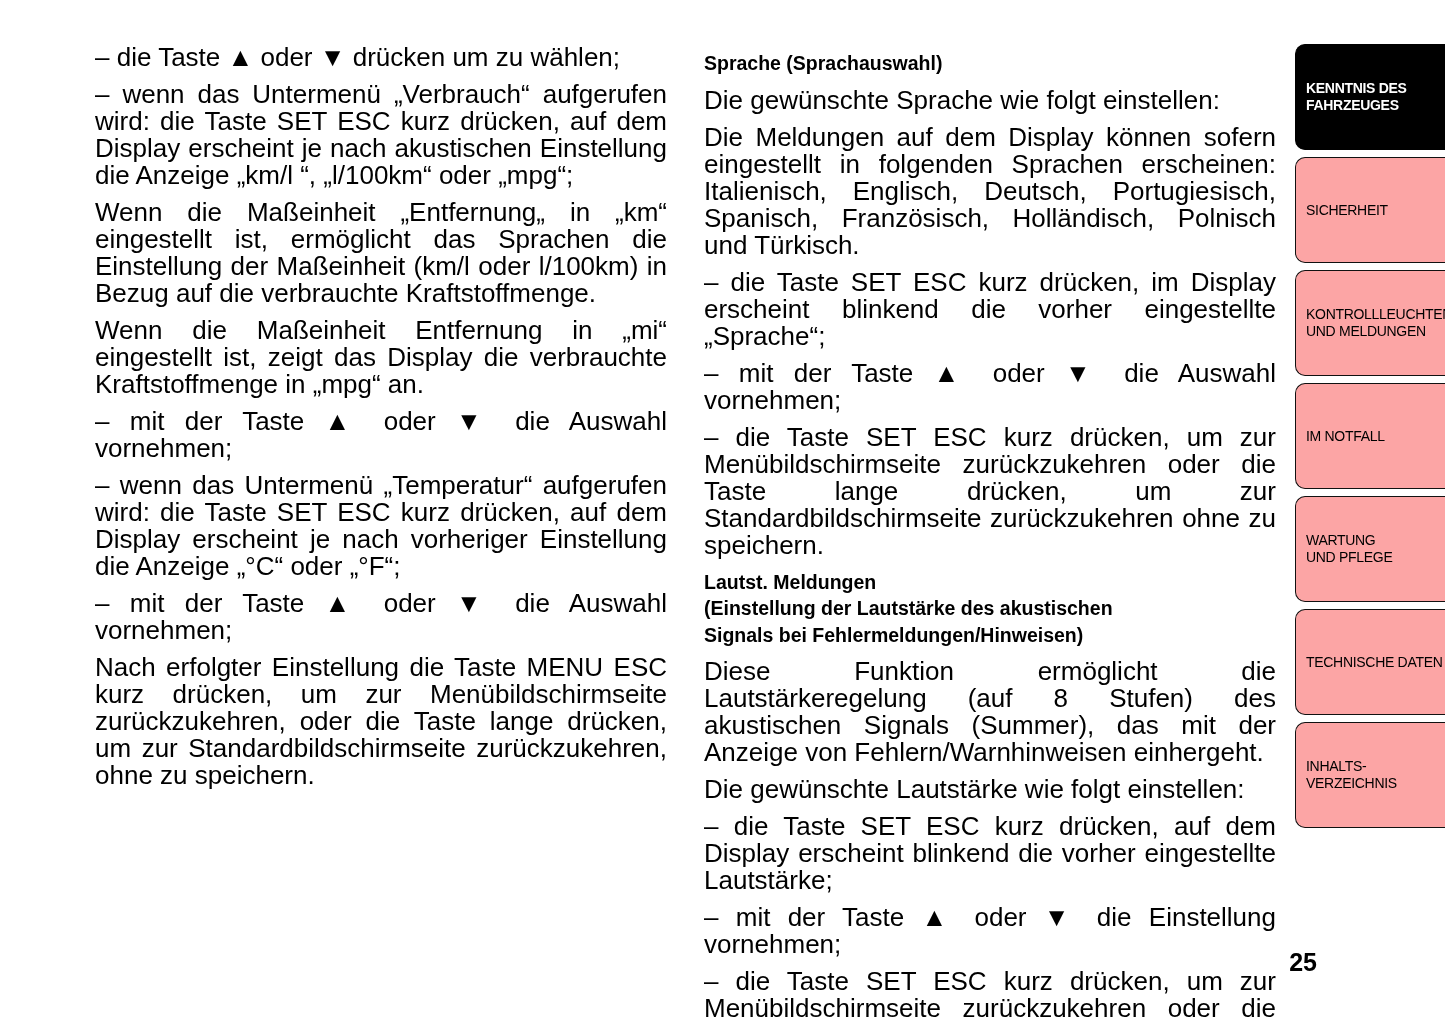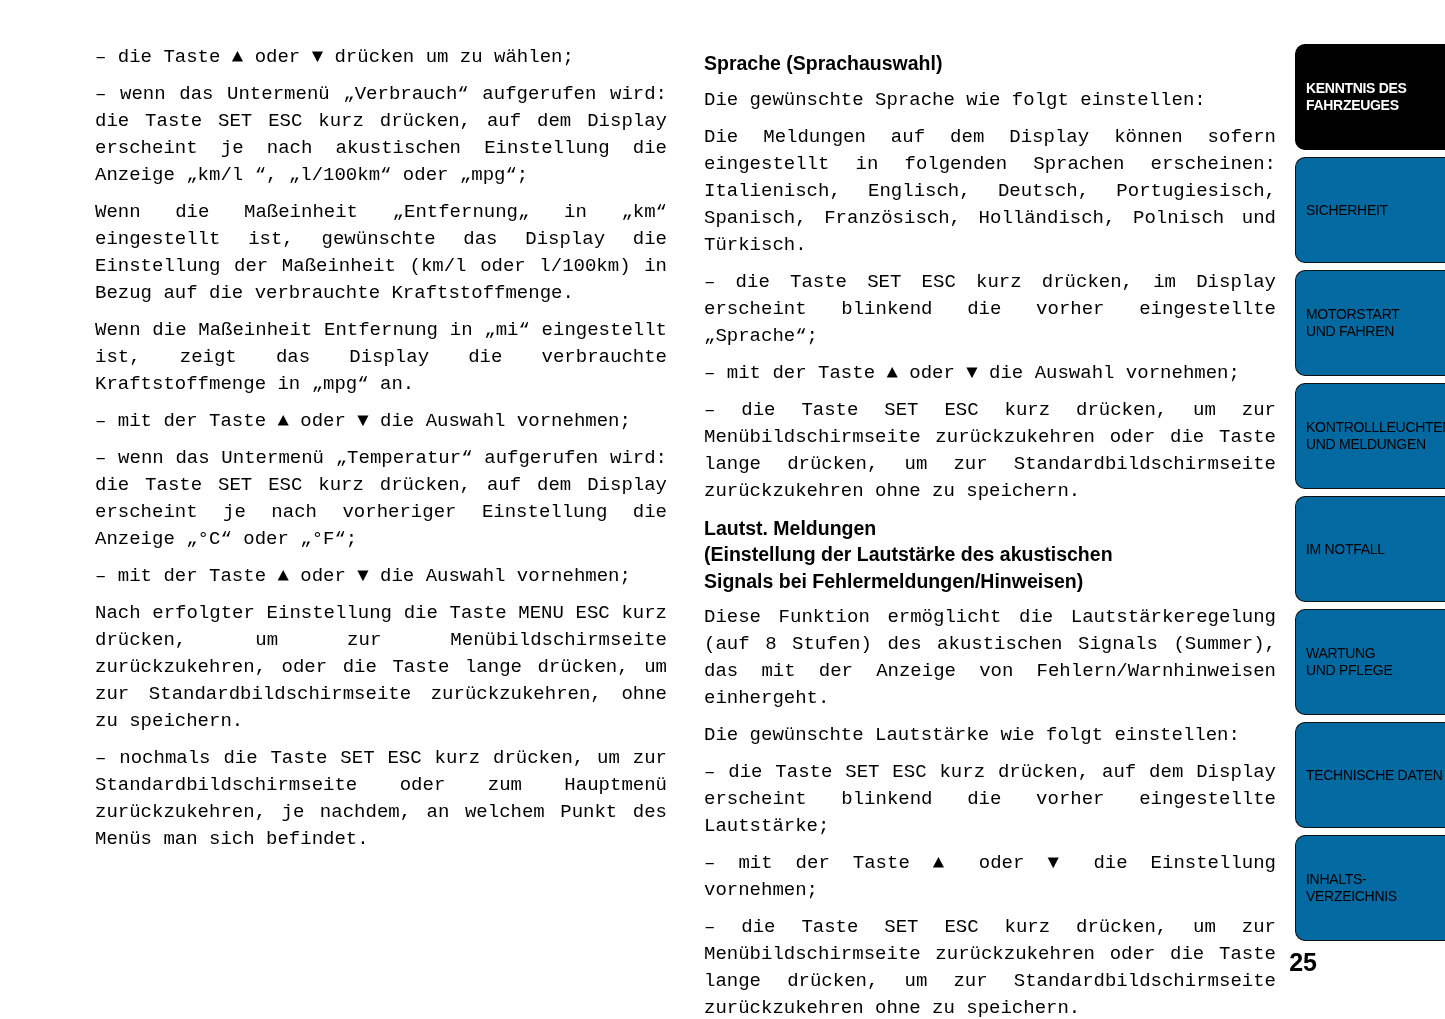--- a/index.html
+++ b/index.html
@@ -9,25 +9,24 @@
     background: #ffffff;
     color: #000000;
     font-family: "Liberation Sans", sans-serif;
     position: relative;
     overflow: hidden;
   }
   .column { position: absolute; top: 44px; }
   #left-col  { left: 95px;  width: 572px; }
   #right-col { left: 704px; width: 572px; }
   .column .para {
-    font-size: 19px;
+    font-size: 26px;
     line-height: 27px;
     text-align: justify;
     margin: 0 0 10px 0;
-    font-family: Liberation Mono, monospace;
   }
   .column .heading {
     font-size: 19.5px;
     line-height: 26.5px;
     font-weight: 700;
     margin: 6px 0 10px 0;
   }
   #sidebar {
     position: absolute;
     top: 44px;
@@ -35,21 +34,21 @@
     width: 150px;
     display: flex;
     flex-direction: column;
     gap: 7px;
   }
   .tab {
     height: 104px;
     border: 1.5px solid #111111;
     border-right: none;
     border-radius: 10px 0 0 10px;
-    background: #0369a1;
+    background: #fca5a5;
     display: flex;
     align-items: center;
     padding-left: 10px;
     cursor: pointer;
   }
   .tab span {
     font-size: 14px;
     line-height: 17px;
     letter-spacing: -0.3px;
     font-weight: 400;
@@ -65,27 +64,26 @@
     font-weight: 700;
     text-align: center;
   }
 </style>
 </head>
 <body>
 
 <div id="left-col" class="column">
     <p class="para">– die Taste ▲ oder ▼ drücken um zu wählen;</p>
     <p class="para">– wenn das Untermenü „Verbrauch“ aufgerufen wird: die Taste SET ESC kurz drücken, auf dem Display erscheint je nach akustischen Einstellung die Anzeige „km/l “, „l/100km“ oder „mpg“;</p>
-    <p class="para">Wenn die Maßeinheit „Entfernung„ in „km“ eingestellt ist, gewünschte das Display die Einstellung der Maßeinheit (km/l oder l/100km) in Bezug auf die verbrauchte Kraftstoffmenge.</p>
+    <p class="para">Wenn die Maßeinheit „Entfernung„ in „km“ eingestellt ist, ermöglicht das Sprachen die Einstellung der Maßeinheit (km/l oder l/100km) in Bezug auf die verbrauchte Kraftstoffmenge.</p>
     <p class="para">Wenn die Maßeinheit Entfernung in „mi“ eingestellt ist, zeigt das Display die verbrauchte Kraftstoffmenge in „mpg“ an.</p>
     <p class="para">– mit der Taste ▲ oder ▼ die Auswahl vornehmen;</p>
     <p class="para">– wenn das Untermenü „Temperatur“ aufgerufen wird: die Taste SET ESC kurz drücken, auf dem Display erscheint je nach vorheriger Einstellung die Anzeige „°C“ oder „°F“;</p>
     <p class="para">– mit der Taste ▲ oder ▼ die Auswahl vornehmen;</p>
     <p class="para">Nach erfolgter Einstellung die Taste MENU ESC kurz drücken, um zur Menübildschirmseite zurückzukehren, oder die Taste lange drücken, um zur Standardbildschirmseite zurückzukehren, ohne zu speichern.</p>
-    <p class="para">– nochmals die Taste SET ESC kurz drücken, um zur Standardbildschirmseite oder zum Hauptmenü zurückzukehren, je nachdem, an welchem Punkt des Menüs man sich befindet.</p>
   </div>
 <div id="right-col" class="column">
     <h2 class="heading">Sprache (Sprachauswahl)</h2>
     <p class="para">Die gewünschte Sprache wie folgt einstellen:</p>
     <p class="para">Die Meldungen auf dem Display können sofern eingestellt in folgenden Sprachen erscheinen: Italienisch, Englisch, Deutsch, Portugiesisch, Spanisch, Französisch, Holländisch, Polnisch und Türkisch.</p>
     <p class="para">– die Taste SET ESC kurz drücken, im Display erscheint blinkend die vorher eingestellte „Sprache“;</p>
     <p class="para">– mit der Taste ▲ oder ▼ die Auswahl vornehmen;</p>
     <p class="para">– die Taste SET ESC kurz drücken, um zur Menübildschirmseite zurückzukehren oder die Taste lange drücken, um zur Standardbildschirmseite zurückzukehren ohne zu speichern.</p>
     <h2 class="heading">Lautst. Meldungen<br>(Einstellung der Lautstärke des akustischen<br>Signals bei Fehlermeldungen/Hinweisen)</h2>
     <p class="para">Diese Funktion ermöglicht die Lautstärkeregelung (auf 8 Stufen) des akustischen Signals (Summer), das mit der Anzeige von Fehlern/Warnhinweisen einhergeht.</p>
@@ -95,23 +93,20 @@
     <p class="para">– die Taste SET ESC kurz drücken, um zur Menübildschirmseite zurückzukehren oder die Taste lange drücken, um zur Standardbildschirmseite zurückzukehren ohne zu speichern.</p>
   </div>
 <nav id="sidebar">
     <div class="tab active">
       <span>KENNTNIS DES<br>FAHRZEUGES</span>
     </div>
     <div class="tab">
       <span>SICHERHEIT</span>
     </div>
     <div class="tab">
-      <span>MOTORSTART<br>UND FAHREN</span>
-    </div>
-    <div class="tab">
       <span>KONTROLLLEUCHTEN<br>UND MELDUNGEN</span>
     </div>
     <div class="tab">
       <span>IM NOTFALL</span>
     </div>
     <div class="tab">
       <span>WARTUNG<br>UND PFLEGE</span>
     </div>
     <div class="tab">
       <span>TECHNISCHE DATEN</span>

